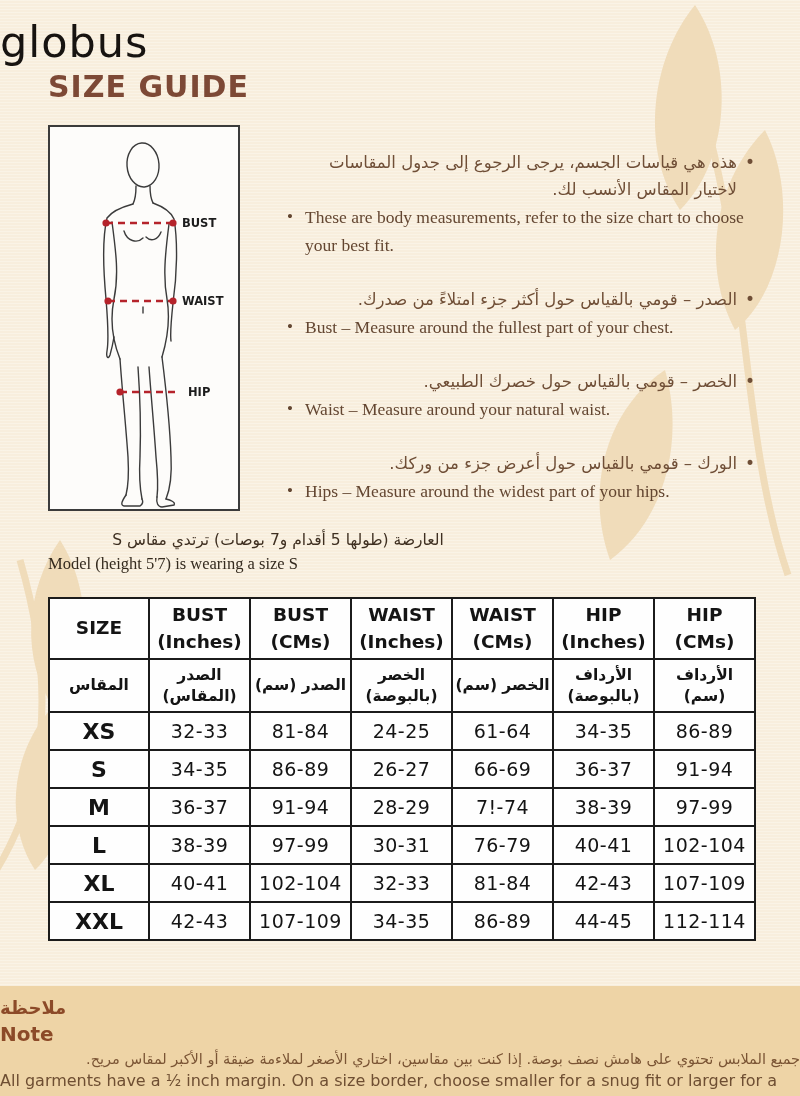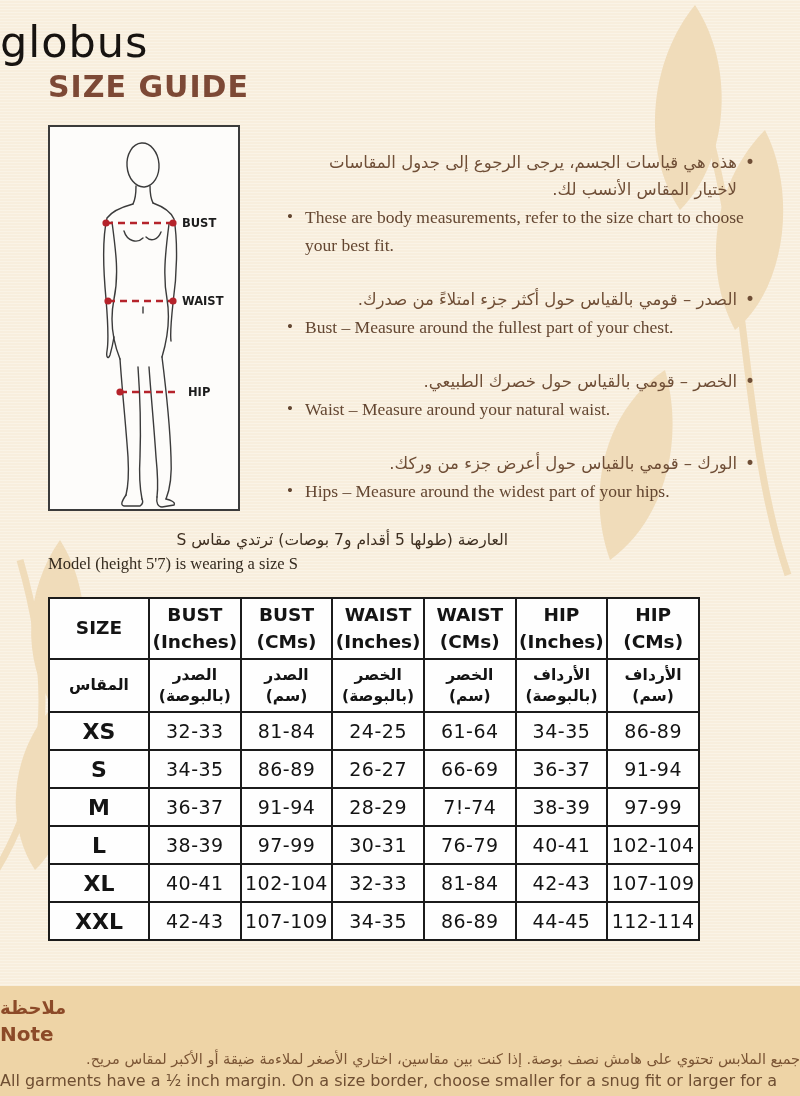--- a/index.html
+++ b/index.html
@@ -26,24 +26,24 @@
   
   .bullets{position:absolute;left:287px;top:149px;width:468px;}
   .group{margin-bottom:27px;}
   .line{display:flex;align-items:flex-start;}
   .line .dot{width:18px;flex:0 0 18px;font-size:17px;line-height:27px;}
   .line .txt{flex:1;}
   .line-ar{direction:rtl;font-family:"DejaVu Sans",sans-serif;font-size:16.5px;line-height:27px;color:#6f4e36;}
   .line-en{direction:ltr;font-family:"Liberation Serif","DejaVu Serif",serif;font-size:17.5px;line-height:28px;color:#634631;}
   
   .model-note{position:absolute;left:48px;top:528px;width:460px;}
-  .model-ar{direction:rtl;text-align:right;font-size:15.5px;line-height:24px;color:#3e2f21;}
+  .model-ar{direction:rtl;text-align:center;font-size:15.5px;line-height:24px;color:#3e2f21;}
   .model-en{font-family:"Liberation Serif","DejaVu Serif",serif;font-size:16.5px;line-height:24px;color:#342a1e;}
   
-  .size-table{position:absolute;left:48px;top:597px;width:652px;border-collapse:collapse;table-layout:fixed;}
+  .size-table{position:absolute;left:48px;top:597px;width:708px;border-collapse:collapse;table-layout:fixed;}
   .size-table th,.size-table td{
     border:2px solid #1b1b1b;background:#fefefe;text-align:center;vertical-align:middle;
     white-space:pre-line;padding:0;color:#141414;
   }
   .size-table col.c-size{width:100px;}
   .hen{height:59px;font-size:18.5px;font-weight:700;line-height:1.45;font-family:"DejaVu Sans",sans-serif;}
   .har{height:51px;font-size:15.5px;font-weight:700;direction:rtl;line-height:1.3;}
   .size-table tbody th{height:36px;font-size:22px;font-weight:700;}
   .size-table tbody td{font-size:19px;font-weight:400;letter-spacing:.5px;}
   
@@ -191,21 +191,21 @@
         <th class="hen">WAIST
 (CMs)</th>
         <th class="hen">HIP
 (Inches)</th>
         <th class="hen">HIP
 (CMs)</th>
       </tr>
       <tr>
         <th class="har">المقاس</th>
         <th class="har">الصدر
-(بالبوصة)</th>
+(المقاس)</th>
         <th class="har">الصدر (سم)</th>
         <th class="har">الخصر
 (بالبوصة)</th>
         <th class="har">الخصر (سم)</th>
         <th class="har">الأرداف
 (بالبوصة)</th>
         <th class="har">الأرداف (سم)</th>
       </tr>
     </thead>
   <tbody>

